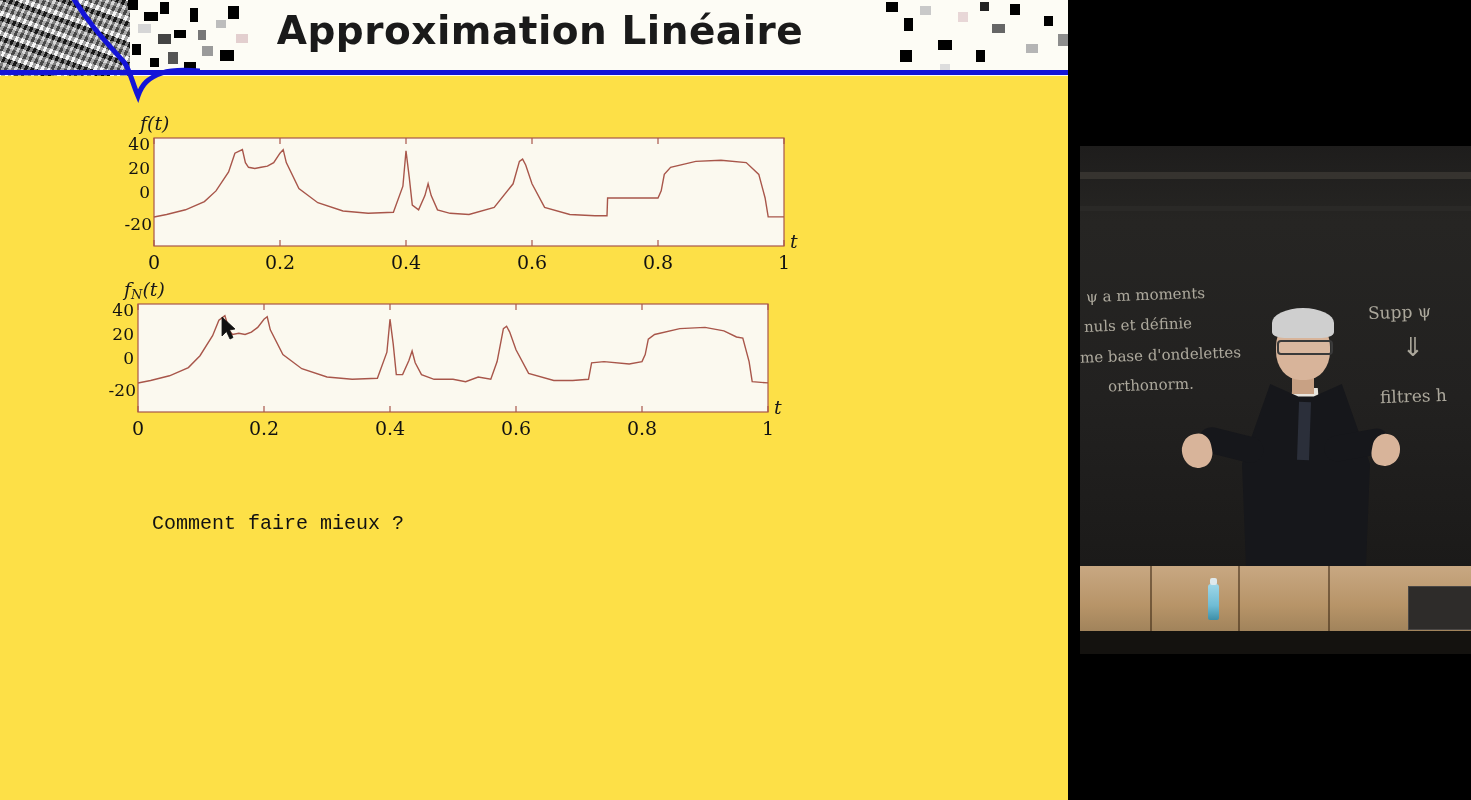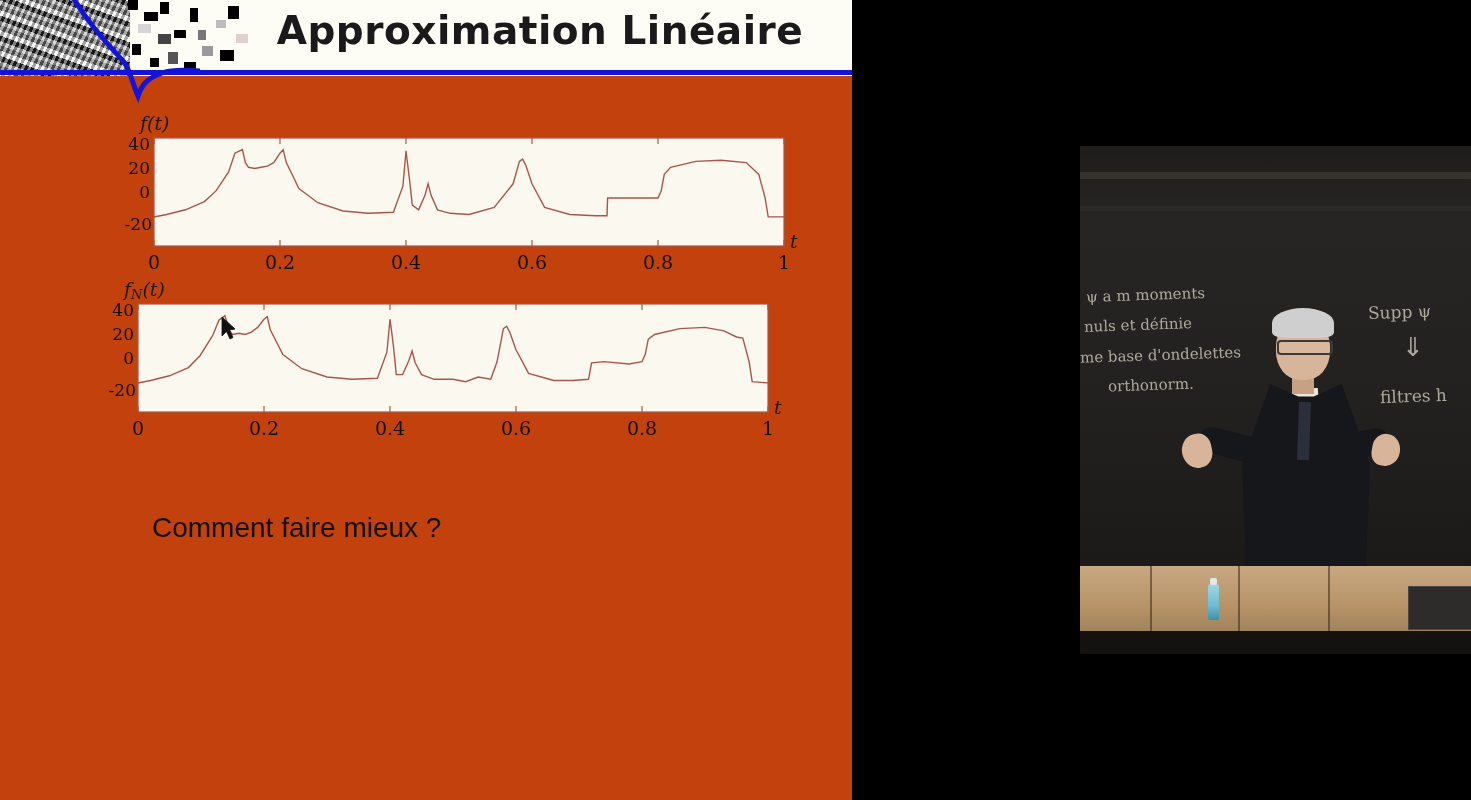--- a/index.html
+++ b/index.html
@@ -17,23 +17,23 @@
     position: relative;
     width: 1471px;
     height: 800px;
     background: #000;
   }
 
   
   #slide {
     position: absolute;
     left: 0; top: 0;
-    width: 852px;
+    width: 1068px;
     height: 800px;
-    background: #c2410c;
+    background: #fde047;
     overflow: hidden;
   }
   #slide-header {
     position: absolute;
     left: 0; top: 0;
     width: 1080px;
     height: 76px;
     background: #fdfcf5;
     overflow: hidden;
   }
@@ -157,22 +157,22 @@
     font-style: italic;
     font-size: 19px;
     color: #1a1a1a;
   }
   .axis-svg { display: block; }
 
   
   #question {
     position: absolute;
     left: 152px; top: 512px;
-    font-family: Liberation Sans, sans-serif;
-    font-size: 28px;
+    font-family: Liberation Mono, monospace;
+    font-size: 20px;
     color: #111;
   }
 
   
   #video {
     position: absolute;
     left: 1080px; top: 0;
     width: 391px;
     height: 800px;
     background: #000;

